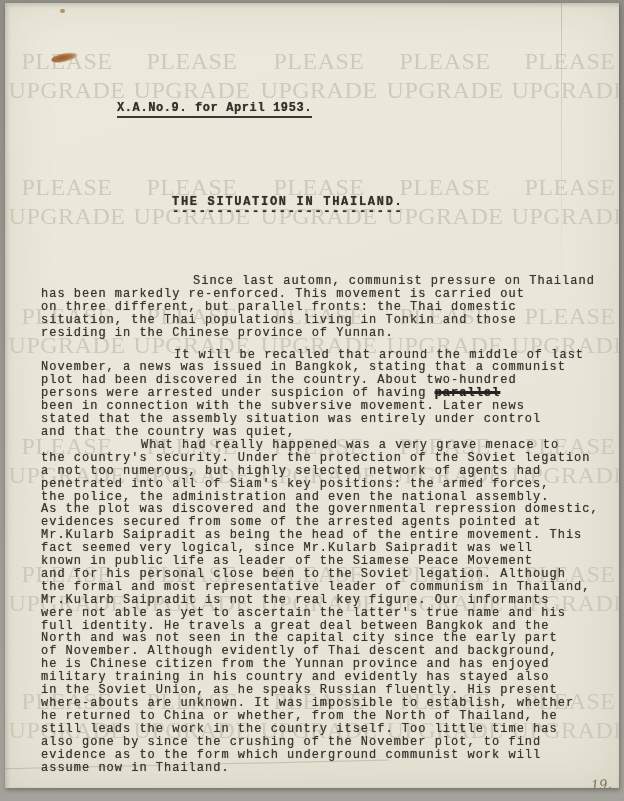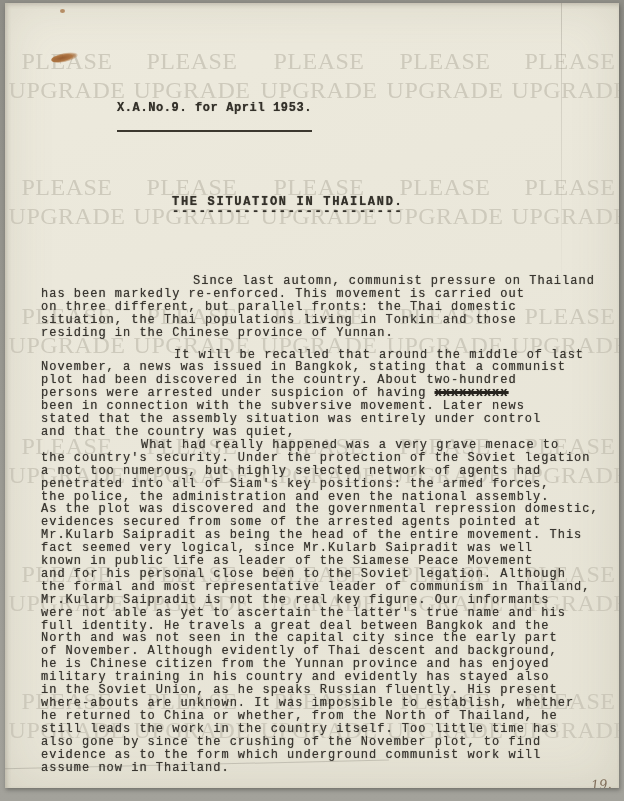--- a/index.html
+++ b/index.html
@@ -25,21 +25,21 @@
     transform:rotate(-12deg);opacity:.9;z-index:2;
   }
   .stain-dot{position:absolute;left:55px;top:6px;width:5px;height:4px;border-radius:50%;background:#9b5f2a;opacity:.65;z-index:2;}
   .fold-v{position:absolute;left:556px;top:0;width:1px;height:300px;z-index:2;
     background:linear-gradient(rgba(110,105,95,.28),rgba(110,105,95,0));}
   .crease-b{position:absolute;left:-6px;top:761px;width:390px;height:1px;z-index:2;
     background:rgba(120,115,105,.30);transform:rotate(-1.3deg);}
   .ref{
     position:absolute;left:112px;top:98px;margin:0;z-index:3;
     font:bold 12px "Liberation Mono",monospace;letter-spacing:.6px;color:#34312a;
-    border-bottom:2px solid #3c382f;padding-bottom:15px;
+    border-bottom:2px solid #3c382f;padding-bottom:1px;
     text-shadow:0 0 .7px rgba(52,49,42,.85);
   }
   .heading-wrap{position:absolute;left:167px;top:192px;z-index:3;}
   .heading,.dashes{
     font:bold 12px "Liberation Mono",monospace;letter-spacing:1.7px;color:#34312a;
     text-shadow:0 0 .8px rgba(52,49,42,.9);white-space:nowrap;
   }
   .dashes{margin-top:-4px;}
   .body-text{
     position:absolute;left:36px;top:272px;width:550px;z-index:3;
@@ -204,21 +204,21 @@
         <div class="line first ind-a"><span>Since last automn, communist pressure on Thailand</span></div>
         <div class="line"><span>has been markedly re-enforced.  This movement is carried out</span></div>
         <div class="line"><span>on three different, but parallel fronts: the Thai domestic</span></div>
         <div class="line"><span>situation, the Thai populations living in Tonkin and those</span></div>
         <div class="line"><span>residing in the Chinese province of Yunnan.</span></div>
       </div>
       <div class="para gap">
         <div class="line first ind-b"><span>It will be recalled that around the middle of last</span></div>
         <div class="line"><span>November, a news was issued in Bangkok, stating that a communist</span></div>
         <div class="line"><span>plot had been discovered in the country. About two-hundred</span></div>
-        <div class="line"><span>persons were arrested under suspicion of having </span><span class="strike">xxxxxxxxx</span></div>
+        <div class="line"><span>persons were arrested under suspicion of having </span><span class="strike">parallel</span></div>
         <div class="line"><span>been in connection with the subversive movement.  Later news</span></div>
         <div class="line"><span>stated that the assembly situation was entirely under control</span></div>
         <div class="line"><span>and that the country was quiet,</span></div>
       </div>
       <div class="para">
         <div class="line first ind-c"><span>What had really happened was a very grave menace to</span></div>
         <div class="line"><span>the country's security. Under the protection of the Soviet legation</span></div>
         <div class="line"><span>a not too numerous, but highly selected network of agents had</span></div>
         <div class="line"><span>penetrated into all of Siam's key positions: the armed forces,</span></div>
         <div class="line"><span>the police, the administration and even the national assembly.</span></div>

